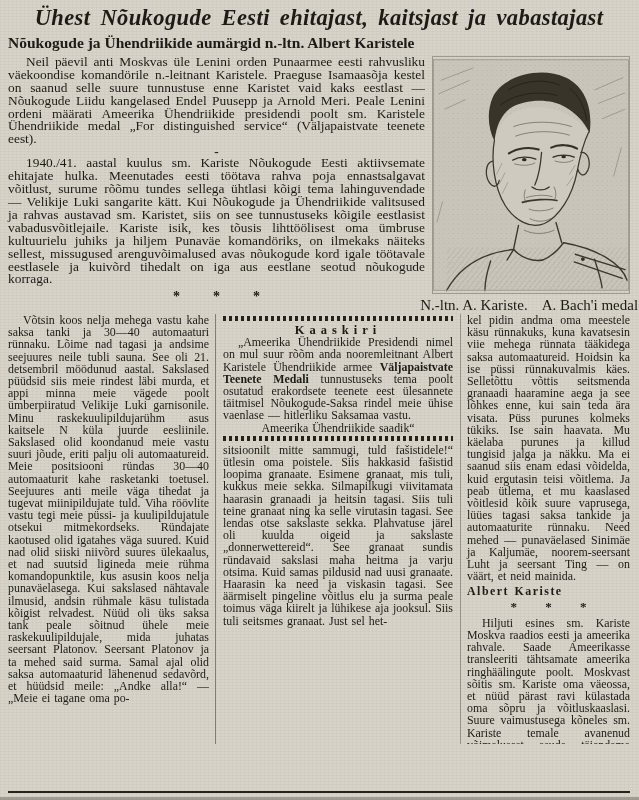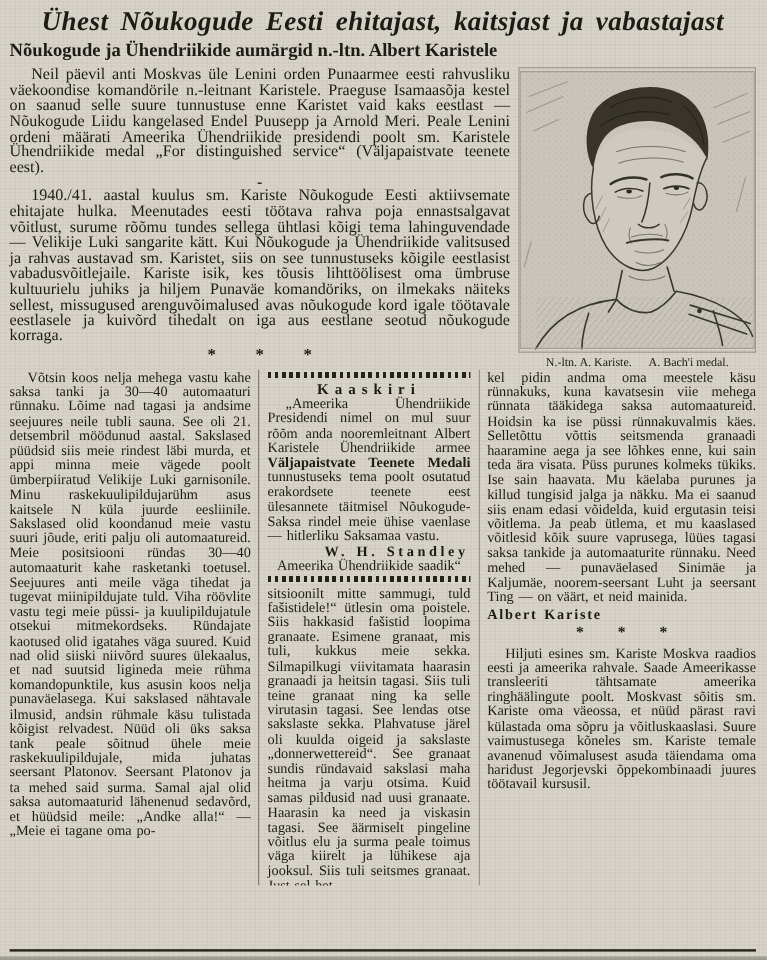--- a/index.html
+++ b/index.html
@@ -32,35 +32,35 @@
   .sep-dash { text-align:center; font-weight:bold; line-height:11px; text-indent:0 !important; }
   .lead-in { margin-top:5px; }
   .stars { text-align:center; text-indent:0 !important; font-weight:bold;
            font-size:14px; letter-spacing:14px; padding-left:14px; line-height:15px; margin-top:3px; }
 
   .portrait-col { width:198px; margin-left:auto; }
   .portrait-frame { width:198px; height:238px; border:1px solid rgba(90,85,75,.45); }
   .portrait-frame svg { display:block; width:100%; height:100%; }
   .portrait-caption {
     display:flex; justify-content:center; gap:14px;
-    font-size:10px; margin-top:3px; white-space:nowrap;
+    font-size:15px; margin-top:3px; white-space:nowrap;
   }
 
   .headline {
     text-align:center; font-weight:bold; font-size:17px;
     letter-spacing:.8px; margin:4px 0 4px; line-height:1.1;
   }
 
   .cols { display:flex; height:430px; overflow:hidden; }
   .col {
     font-size:11.9px; line-height:12.2px; text-align:justify; word-spacing:1px;
   }
   .col p { text-indent:15px; }
   .col-1 { width:207px; padding-right:6px; }
-  .col-2 { width:185px; padding:0 7px;
+  .col-2 { width:246px; padding:0 7px;
            border-left:1px solid rgba(62,58,48,.55);
            border-right:1px solid rgba(62,58,48,.4); }
   .col-3 { flex:1; padding-left:6px; }
 
   .dotted-rule { height:5px; margin:2px 0 3px;
     background:repeating-linear-gradient(90deg, #24221c 0 3px, rgba(0,0,0,0) 3px 6px); }
   .box-title { text-align:center; font-weight:bold; font-size:12.5px; letter-spacing:5px; margin-top:2px; }
   .box-sub { text-align:center; font-weight:bold; font-size:12.8px; margin:1px 0 2px; }
   .box-body b { font-weight:bold; }
   .box-sig-name { text-align:center; font-weight:bold; letter-spacing:3px; padding-left:46px; margin-top:1px; }
@@ -194,21 +194,20 @@
 
     <div class="col col-1">
       <p>Võtsin koos nelja mehega vastu kahe saksa tanki ja 30—40 automaaturi rünnaku. Lõime nad tagasi ja andsime seejuures neile tubli sauna. See oli 21. detsembril möödunud aastal. Sakslased püüdsid siis meie rindest läbi murda, et appi minna meie vägede poolt ümberpiiratud Velikije Luki garnisonile. Minu raskekuulipildujarühm asus kaitsele N küla juurde eesliinile. Sakslased olid koondanud meie vastu suuri jõude, eriti palju oli automaatureid. Meie positsiooni ründas 30—40 automaaturit kahe rasketanki toetusel. Seejuures anti meile väga tihedat ja tugevat miinipildujate tuld. Viha röövlite vastu tegi meie püssi- ja kuulipildujatule otsekui mitmekordseks. Ründajate kaotused olid igatahes väga suured. Kuid nad olid siiski niivõrd suures ülekaalus, et nad suutsid ligineda meie rühma komandopunktile, kus asusin koos nelja punaväelasega. Kui sakslased nähtavale ilmusid, andsin rühmale käsu tulistada kõigist relvadest. Nüüd oli üks saksa tank peale sõitnud ühele meie raskekuulipildujale, mida juhatas seersant Platonov. Seersant Platonov ja ta mehed said surma. Samal ajal olid saksa automaaturid lähenenud sedavõrd, et hüüdsid meile: „Andke alla!“ — „Meie ei tagane oma po-</p>
     </div>
 
     <div class="col col-2">
       <div class="letter-box">
         <div class="dotted-rule"></div>
         <div class="box-title">Kaaskiri</div>
         <p class="box-body"><span>„Ameerika Ühendriikide Presidendi nimel on mul suur rõõm anda nooremleitnant Albert Karistele Ühendriikide armee </span><b>Väljapaistvate Teenete Medali</b><span> tunnustuseks tema poolt osutatud erakordsete teenete eest ülesannete täitmisel Nõukogude-Saksa rindel meie ühise vaenlase — hitlerliku Saksamaa vastu.</span></p>
-        <div class="box-sig-name">W. H. Standley</div>
         <div class="box-sig-title">Ameerika Ühendriikide saadik“</div>
         <div class="dotted-rule"></div>
       </div>
       <p class="no-indent" style="text-indent:0">sitsioonilt mitte sammugi, tuld fašistidele!“ ütlesin oma poistele. Siis hakkasid fašistid loopima granaate. Esimene granaat, mis tuli, kukkus meie sekka. Silmapilkugi viivitamata haarasin granaadi ja heitsin tagasi. Siis tuli teine granaat ning ka selle virutasin tagasi. See lendas otse sakslaste sekka. Plahvatuse järel oli kuulda oigeid ja sakslaste „donnerwettereid“. See granaat sundis ründavaid sakslasi maha heitma ja varju otsima. Kuid samas pildusid nad uusi granaate. Haarasin ka need ja viskasin tagasi. See äärmiselt pingeline võitlus elu ja surma peale toimus väga kiirelt ja lühikese aja jooksul. Siis tuli seitsmes granaat. Just sel het-</p>
     </div>
 
     <div class="col col-3">
       <p style="text-indent:0">kel pidin andma oma meestele käsu rünnakuks, kuna kavatsesin viie mehega rünnata tääkidega saksa automaatureid. Hoidsin ka ise püssi rünnakuvalmis käes. Selletõttu võttis seitsmenda granaadi haaramine aega ja see lõhkes enne, kui sain teda ära visata. Püss purunes kolmeks tükiks. Ise sain haavata. Mu käelaba purunes ja killud tungisid jalga ja näkku. Ma ei saanud siis enam edasi võidelda, kuid ergutasin teisi võitlema. Ja peab ütlema, et mu kaaslased võitlesid kõik suure vaprusega, lüües tagasi saksa tankide ja automaaturite rünnaku. Need mehed — punaväelased Sinimäe ja Kaljumäe, noorem-seersant Luht ja seersant Ting — on väärt, et neid mainida.</p>
       <div class="author-sig">Albert Kariste</div>
       <div class="col-stars">* * *</div>

